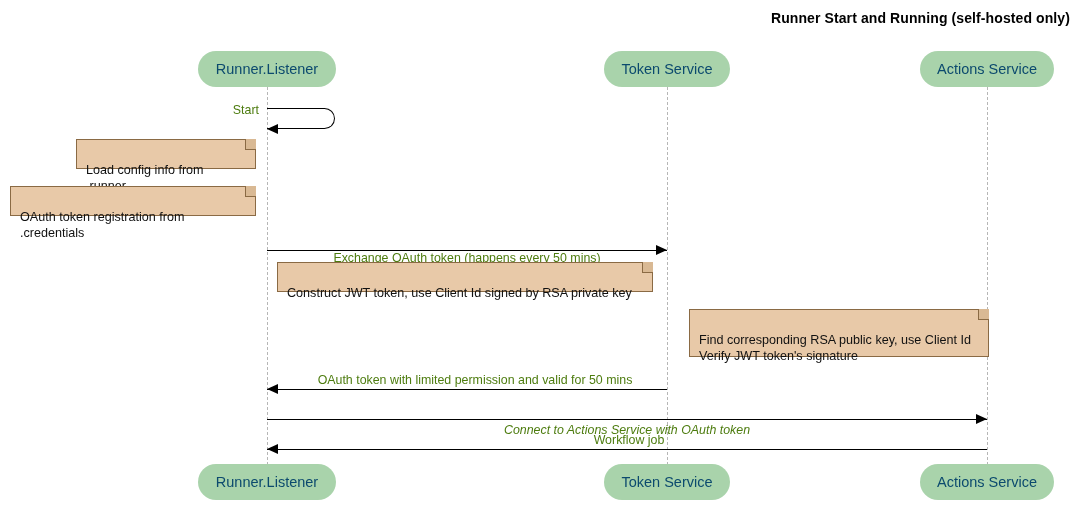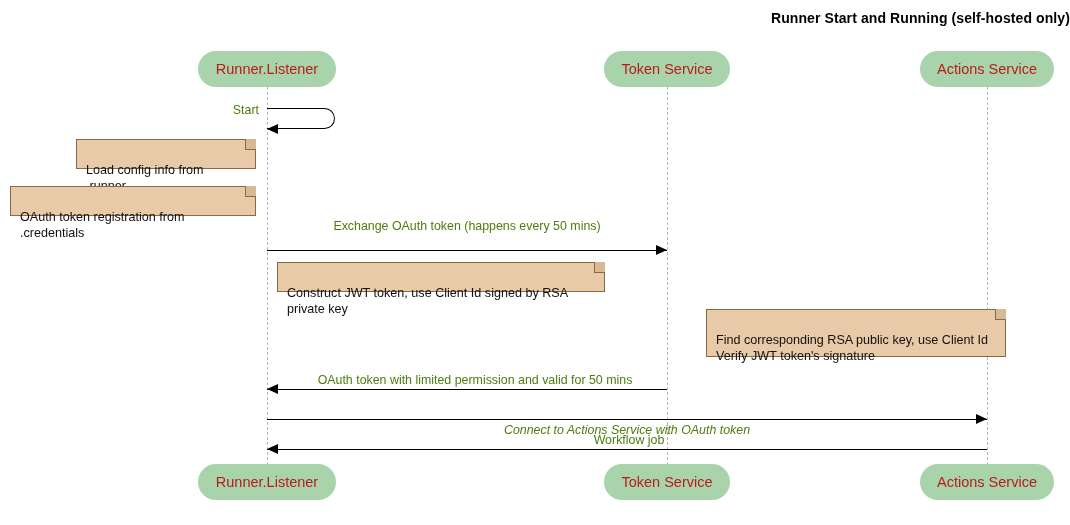--- a/index.html
+++ b/index.html
@@ -37,21 +37,21 @@
   }
   .participant {
     position: absolute;
     height: 36px;
     border-radius: 18px;
     background: #a9d3ab;
     display: flex;
     align-items: center;
     justify-content: center;
     font-size: 14.5px;
-    color: #b91c1c;
+    color: #0c4a6e;
     box-sizing: border-box;
     white-space: nowrap;
   }
   .msg-line {
     position: absolute;
     height: 0;
     border-top: 1.6px solid #000000;
   }
   .arrow-head {
     position: absolute;
@@ -132,30 +132,30 @@
   <div class="note" style="left:76px; top:139px; width:180px; height:30px;">
     <span>Load config info from .runner</span>
     <span class="note-fold"></span>
   </div>
 
   <div class="note" style="left:10px; top:186px; width:246px; height:30px;">
     <span>OAuth token registration from .credentials</span>
     <span class="note-fold"></span>
   </div>
 
-  <div class="msg-label" style="left:267px; top:219px; width:400px;">Exchange OAuth token (happens every 50 mins)</div>
+  <div class="msg-label" style="left:267px; top:251px; width:400px;">Exchange OAuth token (happens every 50 mins)</div>
   <div class="msg-line" style="left:267px; top:250px; width:400px;"></div>
   <div class="arrow-head right" style="left:656px; top:244.5px;"></div>
 
-  <div class="note" style="left:277px; top:262px; width:328px; height:30px;">
+  <div class="note" style="left:277px; top:262px; width:376px; height:30px;">
     <span>Construct JWT token, use Client Id signed by RSA private key</span>
     <span class="note-fold"></span>
   </div>
 
-  <div class="note" style="left:706px; top:309px; width:300px; height:48px;">
+  <div class="note" style="left:689px; top:309px; width:300px; height:48px;">
     <span>Find corresponding RSA public key, use Client Id
 Verify JWT token's signature</span>
     <span class="note-fold"></span>
   </div>
 
   <div class="msg-label" style="left:275px; top:373px; width:400px;">OAuth token with limited permission and valid for 50 mins</div>
   <div class="msg-line" style="left:267px; top:389px; width:400px;"></div>
   <div class="arrow-head left" style="left:267px; top:383.5px;"></div>
 
   <div class="msg-label" style="left:267px; top:423px; width:720px;font-style:italic;">Connect to Actions Service with OAuth token</div>

